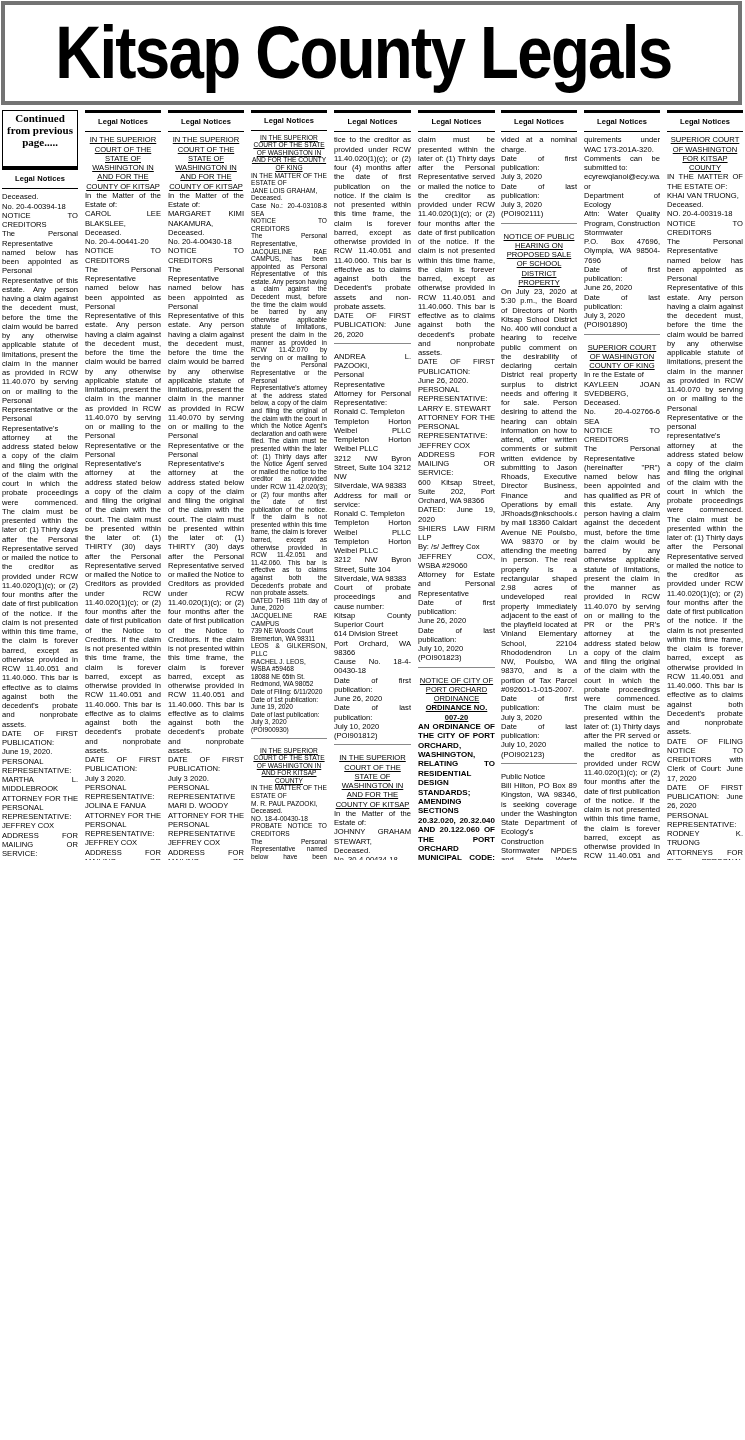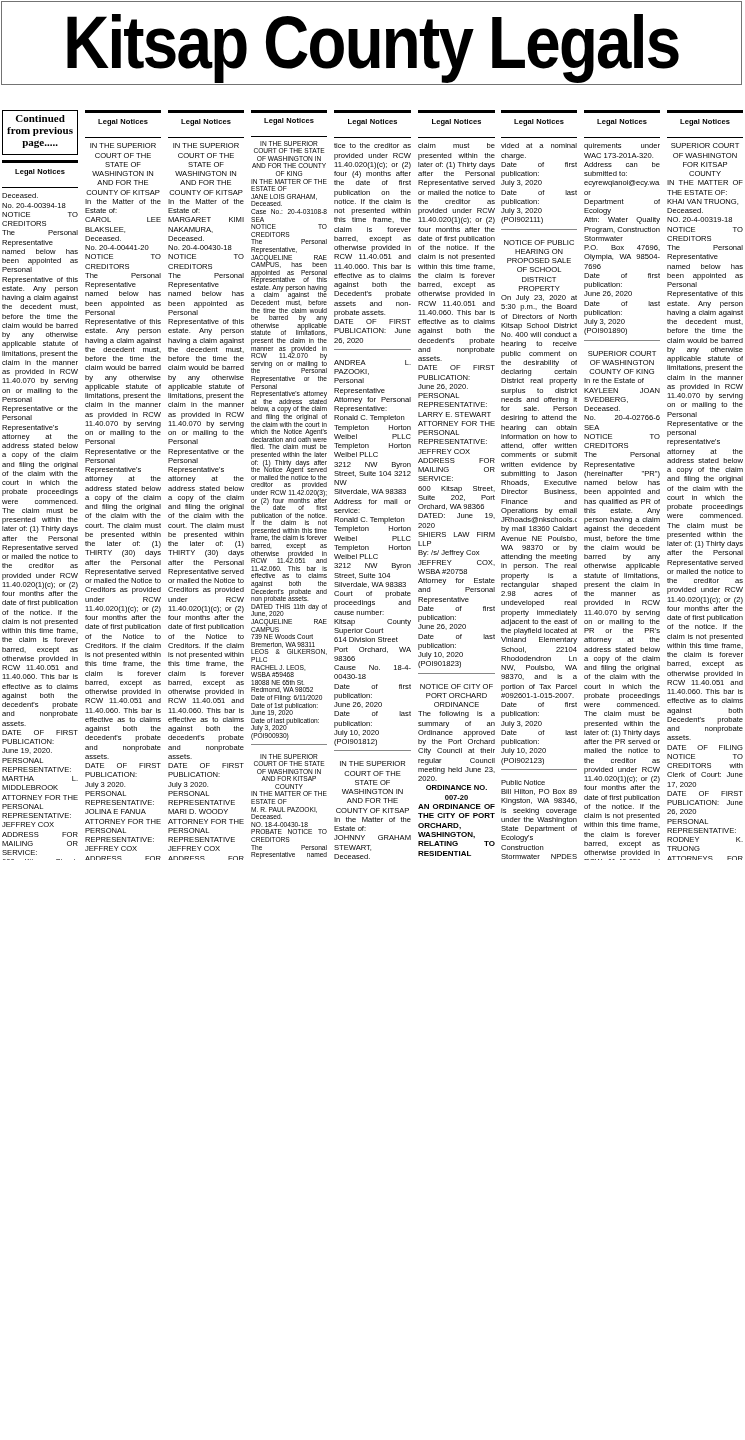--- a/index.html
+++ b/index.html
@@ -1,25 +1,25 @@
 <!DOCTYPE html>
 <html><head>
 <meta charset="utf-8">
 <style>
   html, body { margin:0; padding:0; background:#ffffff; }
   body { width:745px; height:1440px; overflow:hidden; position:relative; font-family:"Liberation Sans", sans-serif; color:#000; }
-  .masthead { position:absolute; left:1px; top:1px; width:741px; height:84px; border:1px solid #737373; box-sizing:border-box; display:flex; align-items:center; justify-content:center; }
+  .masthead { position:absolute; left:1px; top:1px; width:741px; height:104px; border:4px solid #737373; box-sizing:border-box; display:flex; align-items:center; justify-content:flex-start; }
   .masthead h1 { margin:0; font-family:"Liberation Sans", sans-serif; font-weight:bold; font-size:74px; letter-spacing:-2px; transform:scaleX(0.86); line-height:1; }
   .cols { position:absolute; left:0; top:110px; width:745px; height:760px; }
   .col { position:absolute; top:0; font-size:7.6px; line-height:9.25px; text-align:justify; hyphens:auto; overflow:hidden; }
-  .col .hdr { border-top:3px solid #000; padding-top:4px; padding-bottom:11px; border-bottom:1px solid #000; text-align:center; font-weight:bold; font-size:7.5px; letter-spacing:0.1px; margin-bottom:3px; }
-  .cont { border:1px solid #000; text-align:center; font-family:"Liberation Serif", serif; font-weight:bold; font-size:11px; line-height:12px; padding:1px 0 6px; margin-bottom:5px; }
+  .col .hdr { border-top:3px solid #000; padding-top:4px; padding-bottom:5px; border-bottom:1px solid #000; text-align:center; font-weight:bold; font-size:7.5px; letter-spacing:0.1px; margin-bottom:3px; }
+  .cont { border:1px solid #000; text-align:center; font-family:"Liberation Serif", serif; font-weight:bold; font-size:11px; line-height:12px; padding:1px 0 18px; }
   .notice { padding-bottom:4px; margin-bottom:8px; border-bottom:1px solid #888; }
   .notice:last-child { border-bottom:1px solid #888; }
-  .center { text-align:center; display:block; }
+  .center { text-align:center; display:block;text-decoration:underline; }
   .bold { font-weight:bold; }
   .p { display:block; margin:0; }
   .tight { font-size:6.6px; line-height:7.6px; }
   .ordhead { font-weight:bold; font-size:8px; line-height:9.4px; text-align:justify; display:block; }
 </style>
 </head>
 <body>
 
 <div class="masthead">
   <h1>Kitsap County Legals</h1>
@@ -170,31 +170,30 @@
           <span class="p">June 26, 2020.</span>
           <span class="p">PERSONAL REPRESENTATIVE:</span>
           <span class="p">LARRY E. STEWART</span>
           <span class="p">ATTORNEY FOR THE PERSONAL REPRESENTATIVE:</span>
           <span class="p">JEFFREY COX</span>
           <span class="p">ADDRESS FOR MAILING OR SERVICE:</span>
           <span class="p">600 Kitsap Street, Suite 202, Port Orchard, WA 98366</span>
           <span class="p">DATED: June 19, 2020</span>
           <span class="p">SHIERS LAW FIRM LLP</span>
           <span class="p">By: /s/ Jeffrey Cox</span>
-          <span class="p">JEFFREY COX, WSBA #20758</span>
+          <span class="p">JEFFREY COX, WSBA #29060</span>
           <span class="p">Attorney for Estate and Personal Representative</span>
           <span class="p">Date of first publication:</span>
           <span class="p">June 26, 2020</span>
           <span class="p">Date of last publication:</span>
           <span class="p">July 10, 2020</span>
           <span class="p">(POI901823)</span>
         </div>
         <div class="notice">
           <span class="p center">NOTICE OF CITY OF PORT ORCHARD ORDINANCE</span>
-          <span class="p">The following is a summary of an Ordinance approved by the Port Orchard City Council at their regular Council meeting held June 23, 2020.</span>
           <span class="p center bold">ORDINANCE NO. 007-20</span>
           <span class="ordhead">AN ORDINANCE OF THE CITY OF PORT ORCHARD, WASHINGTON, RELATING TO RESIDENTIAL DESIGN STANDARDS; AMENDING SECTIONS 20.32.020, 20.32.040 AND 20.122.060 OF THE PORT ORCHARD MUNICIPAL CODE; PROVIDING FOR SEVERABILITY AND CORRECTIONS; AND ESTABLISHING AN EFFECTIVE DATE.</span>
         </div>
       </div>
   </div>
   <div class="col" style="left:501px;width:76px;height:750px;">
     <div class="hdr">Legal Notices</div>
     <div>
         <div class="notice">
           <span class="p">vided at a nominal charge.</span>
@@ -217,21 +216,21 @@
           <span class="p">Public Notice</span>
           <span class="p">Bill Hilton, PO Box 89 Kingston, WA 98346, is seeking coverage under the Washington State Department of Ecology's Construction Stormwater NPDES and State Waste Discharge General Permit.</span>
         </div>
       </div>
   </div>
   <div class="col" style="left:584px;width:76px;height:750px;">
     <div class="hdr">Legal Notices</div>
     <div>
         <div class="notice">
           <span class="p">quirements under WAC 173-201A-320.</span>
-          <span class="p">Address can be submitted to:</span>
+          <span class="p">Comments can be submitted to:</span>
           <span class="p">ecyrewqianoi@ecy.wa.gov, or</span>
           <span class="p">Department of Ecology</span>
           <span class="p">Attn: Water Quality Program, Construction Stormwater</span>
           <span class="p">P.O. Box 47696, Olympia, WA 98504-7696</span>
           <span class="p">Date of first publication:</span>
           <span class="p">June 26, 2020</span>
           <span class="p">Date of last publication:</span>
           <span class="p">July 3, 2020</span>
           <span class="p">(POI901890)</span>
         </div>

